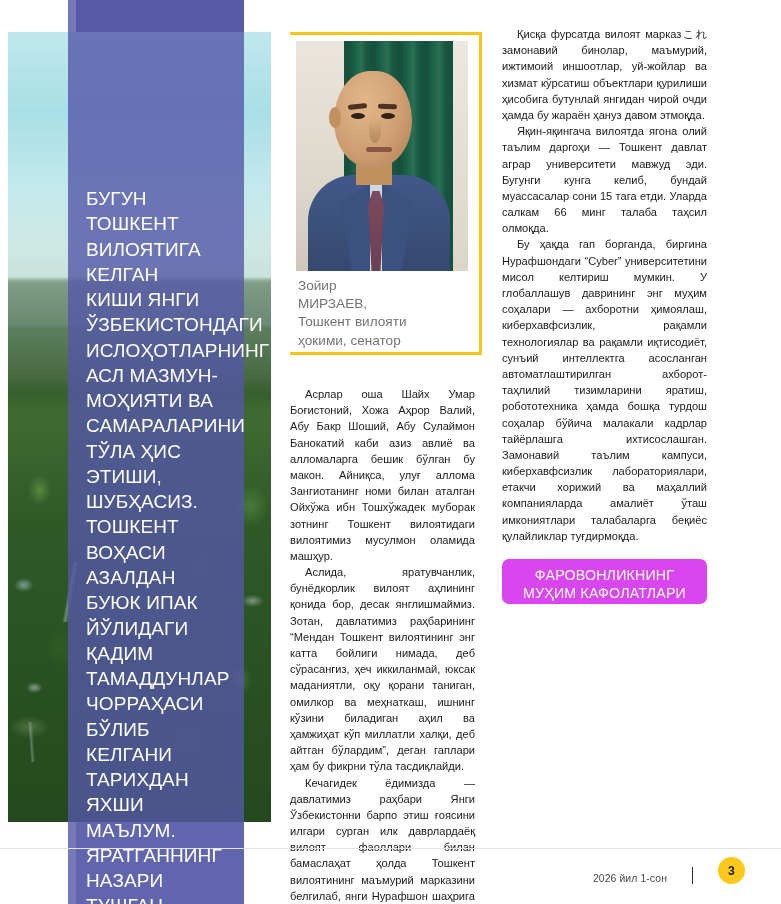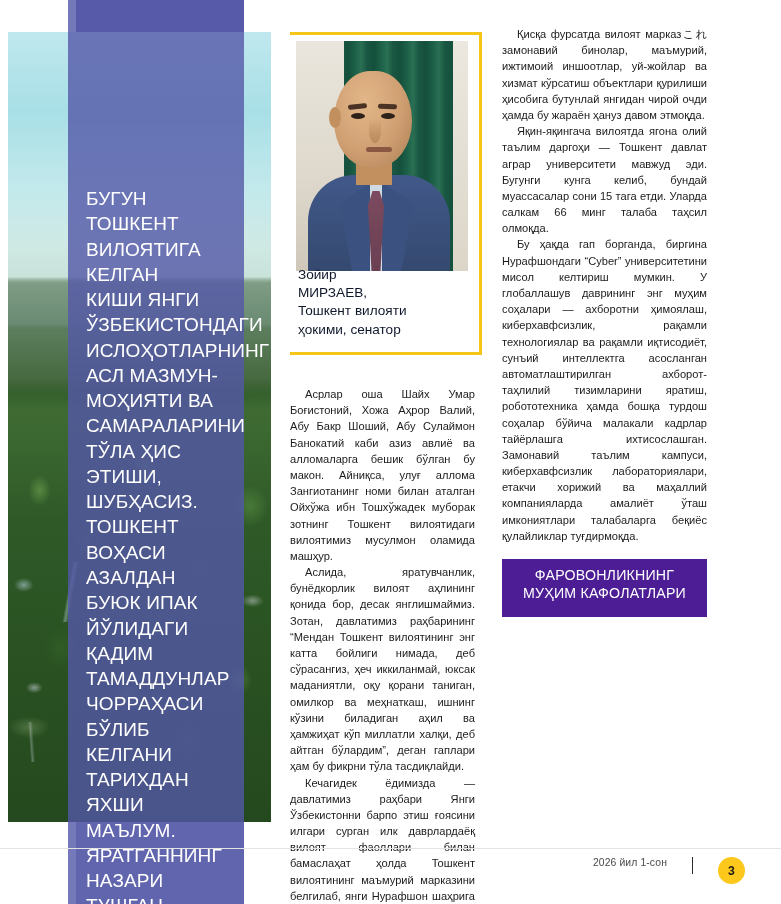--- a/index.html
+++ b/index.html
@@ -223,23 +223,23 @@
   .portrait .lapel-r {
     position: absolute; left: 86px; top: 142px;
     width: 32px; height: 88px;
     background: #3b5280;
     clip-path: polygon(0 0, 100% 24%, 60% 100%, 0 100%);
   }
 
   .caption {
     position: absolute;
     left: 298px;
-    top: 266px;
+    top: 277px;
     width: 176px;
-    color: #0f172a;
+    color: #737373;
     font-size: 13.6px;
     line-height: 1.34;
     white-space: pre-line;
   }
 
   
   .col {
     position: absolute;
     font-size: 11.1px;
     line-height: 1.46;
@@ -259,47 +259,48 @@
   }
   .col-right {
     left: 502px;
     top: 26px;
     width: 205px;
   }
 
   
   .section-head {
     margin: 15px 0 11px 0;
-    background: #4c1d95;
+    background: #d946ef;
     color: #ffffff;
     text-align: center;
-    padding: 8px 6px 14px 6px;
+    padding: 8px 6px 1px 6px;
     font-size: 14.2px;
     line-height: 1.26;
     letter-spacing: 0.2px;
     text-transform: uppercase;
     text-indent: 0;
     white-space: pre-line;
+    border-radius: 7px;
   }
 
   
   .footer-rule {
     position: absolute;
     left: 0;
     top: 848px;
     width: 781px;
     height: 1px;
     background: #e3e3e3;
   }
   .footer {
     position: absolute;
     right: 36px;
     top: 857px;
     display: flex;
-    align-items: flex-start;
+    align-items: flex-end;
     gap: 25px;
   }
   .footer-issue {
     font-size: 10.4px;
     color: #4a4a4a;
     letter-spacing: 0.1px;
   }
   .footer-sep {
     width: 1px;
     height: 17px;

